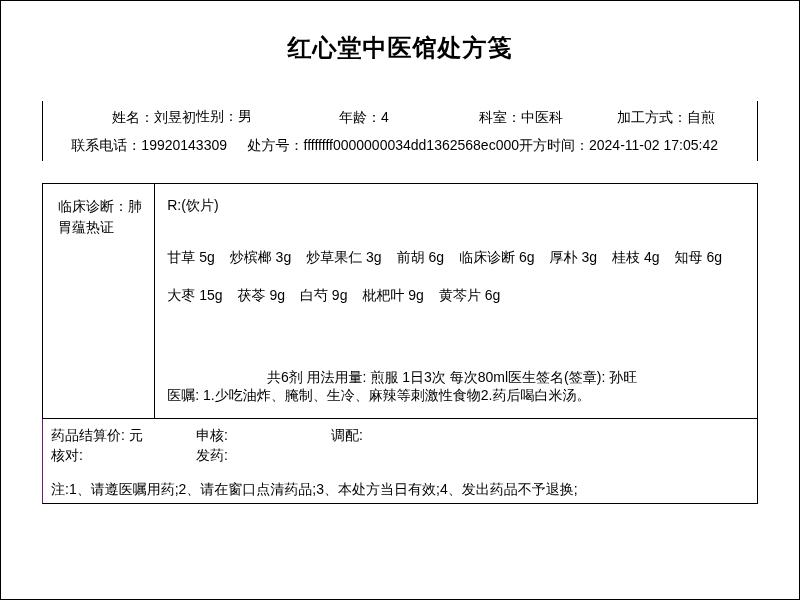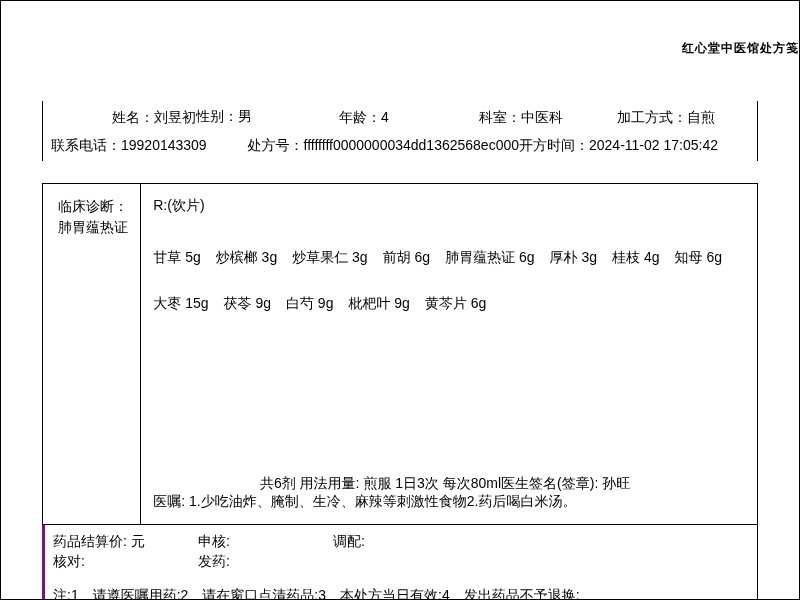--- a/index.html
+++ b/index.html
@@ -9,74 +9,74 @@
     font-family: "Liberation Sans", sans-serif;
     font-size: 14px; color: #000;
   }
   .page {
     width: 800px; height: 600px;
     border: 1px solid #000;
     background: #fff;
     overflow: hidden;
   }
   .title {
-    text-align: right;
-    font-size: 12px;
+    text-align: center;
+    font-size: 24px;
     font-weight: bold;
     margin-top: 34px;
     line-height: 26px;
     letter-spacing: 1px;
   }
   .header-block {
     margin: 40px 41px 0;
     border-left: 1px solid #000;
     border-right: 1px solid #000;
     padding: 2px 0;
   }
   .hrow { display: flex; padding: 4px 0 4px 8px; line-height: 20px; }
   .f-name    { width: 145px; text-align: right; }
   .f-gender  { width: 135px; font-family: Liberation Serif, serif; }
   .f-age     { width: 140px; margin-left: 8px; }
   .f-dept    { width: 138px; }
   .f-process { flex: 1; }
-  .f-phone   { width: 176px; }
+  .f-phone   { width: 176px; text-align: right; }
   .f-rxno    { width: 292px; text-align: right; }
   .f-time    { flex: 1; }
 
   .main-box {
     margin: 22px 41px 0;
-    height: 342px;
+    height: 236px;
     border: 1px solid #000;
     display: flex;
   }
   .diag-cell {
     width: 149px;
     border-right: 1px solid #000;
     padding: 12px 6px 0 15px;
     line-height: 21px;
   }
   .rx-cell {
     flex: 1;
     display: flex;
     flex-direction: column;
     padding: 12px 20px 14px 12px;
   }
   .rx-header { line-height: 18px; }
   .herb-line { line-height: 18px; white-space: nowrap; }
   .herb-line-1 { margin-top: 34px; }
-  .herb-line-2 { margin-top: 28px; }
+  .herb-line-2 { margin-top: 20px; }
   .herb { margin-right: 15px; }
   .spacer { flex: 1; }
   .usage-row { display: flex; justify-content: center; line-height: 18px; }
   .advice { width: 442px; line-height: 18px; }
   .val-gap { margin-left: 4px; }
 
   .footer-block {
     margin: 0 41px;
-    border-left: 3px solid #701a75;
+    border-left: 1px solid #701a75;
     border-right: 1px solid #000;
     border-bottom: 1px solid #000;
     padding: 6px 0 4px 8px;
   }
   .frow { display: flex; line-height: 20px; }
   .fc1 { width: 145px; }
   .fc2 { width: 140px; }
   .fc3 { width: 135px; }
   .fc4 { flex: 1; }
   .note { line-height: 20px; margin-top: 14px; }
@@ -100,21 +100,21 @@
       <span class="f-phone"><span>联系电话：</span><span>19920143309</span></span>
       <span class="f-rxno"><span>处方号：</span><span>ffffffff0000000034dd1362568ec000</span></span>
       <span class="f-time"><span>开方时间：</span><span>2024-11-02 17:05:42</span></span>
     </div>
   </div>
 
   <div class="main-box">
     <div class="diag-cell"><span>临床诊断：</span><span>肺胃蕴热证</span></div>
     <div class="rx-cell">
       <div class="rx-header">R:(饮片)</div>
-      <div class="herb-line herb-line-1"><span class="herb">甘草 5g</span><span class="herb">炒槟榔 3g</span><span class="herb">炒草果仁 3g</span><span class="herb">前胡 6g</span><span class="herb">肺胃蕴热证 6g</span><span class="herb">厚朴 3g</span><span class="herb">桂枝 4g</span><span class="herb">知母 6g</span></div>
+      <div class="herb-line herb-line-1"><span class="herb">甘草 5g</span><span class="herb">炒槟榔 3g</span><span class="herb">炒草果仁 3g</span><span class="herb">前胡 6g</span><span class="herb">临床诊断 6g</span><span class="herb">厚朴 3g</span><span class="herb">桂枝 4g</span><span class="herb">知母 6g</span></div>
       <div class="herb-line herb-line-2"><span class="herb">大枣 15g</span><span class="herb">茯苓 9g</span><span class="herb">白芍 9g</span><span class="herb">枇杷叶 9g</span><span class="herb">黄芩片 6g</span></div>
       <div class="spacer"></div>
       <div class="usage-row">
         <span>共6剂 用法用量: 煎服 1日3次 每次80ml</span>
         <span><span>医生签名(签章):</span><span class="val-gap">孙旺</span></span>
       </div>
       <div class="advice">医嘱: 1.少吃油炸、腌制、生冷、麻辣等刺激性食物2.药后喝白米汤。</div>
     </div>
   </div>
 

